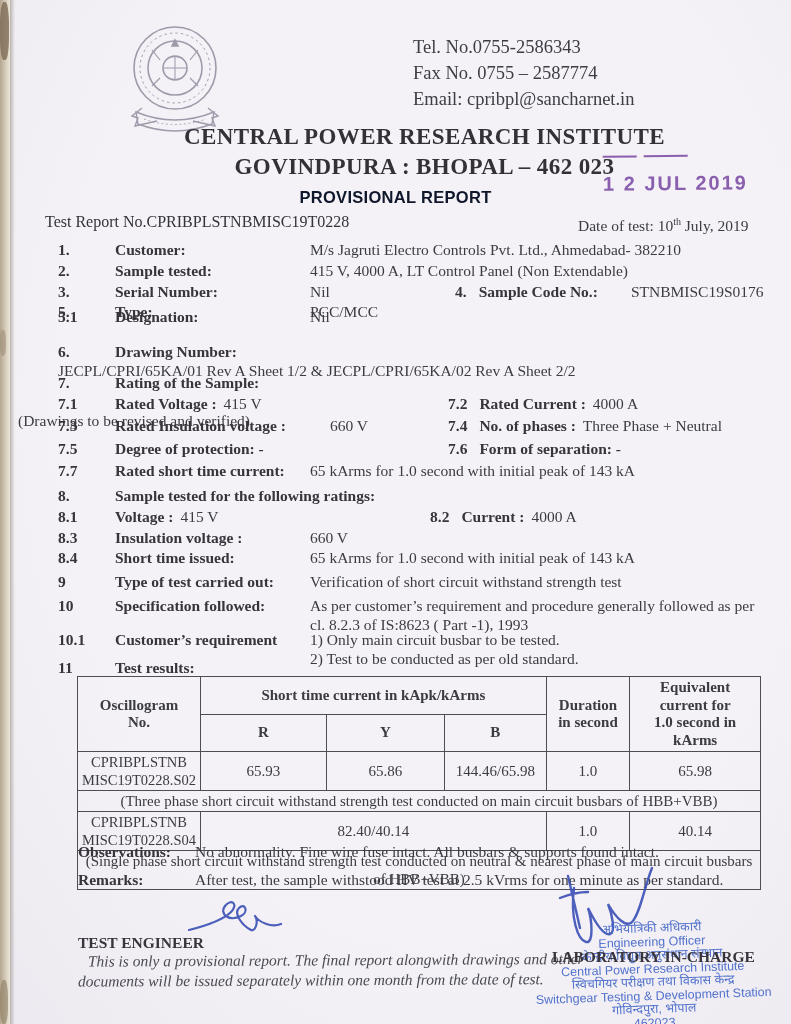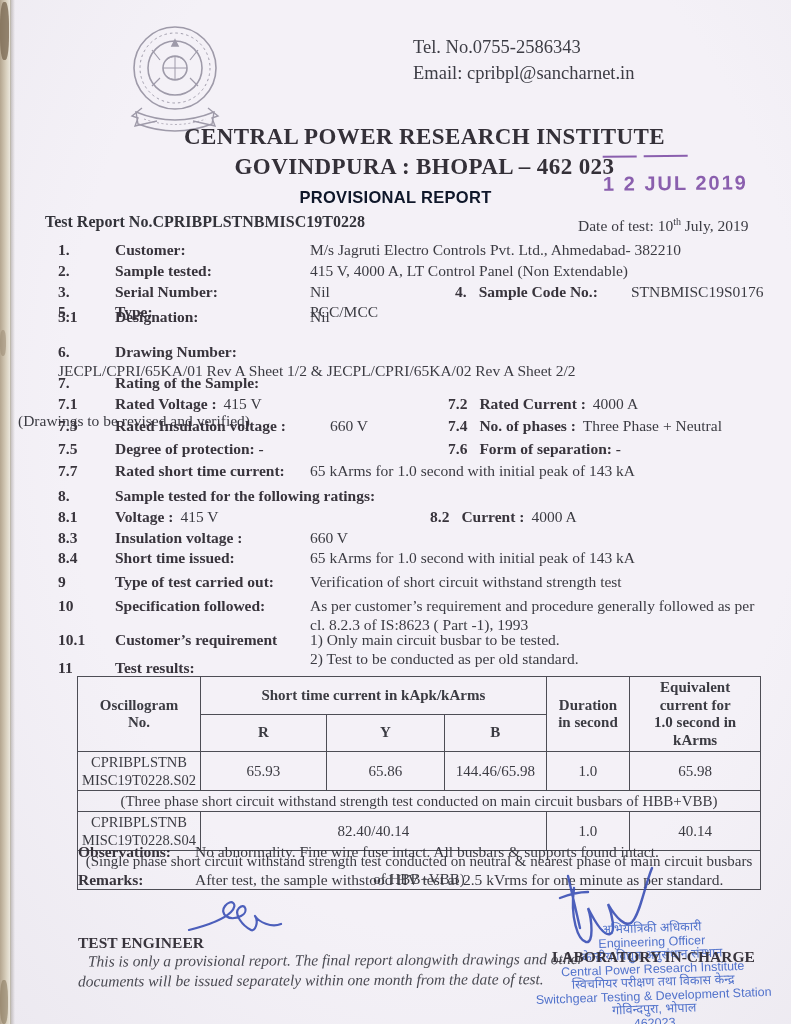--- a/index.html
+++ b/index.html
@@ -23,21 +23,21 @@
   .contact{position:absolute;left:413px;top:34px;font-size:18.5px;line-height:26px;color:#3d3d45;}
   .titleblock{position:absolute;left:0;right:0;top:122px;text-align:center;padding-left:58px;
     font-weight:bold;font-size:23px;letter-spacing:.4px;color:#343038;line-height:30px;}
   .provisional{position:absolute;left:0;right:0;top:188px;text-align:center;
     font-family:"Liberation Sans","DejaVu Sans",sans-serif;font-weight:bold;
     font-size:16.5px;letter-spacing:.3px;color:#0f172a;}
   .datestamp{position:absolute;left:603px;top:172px;color:#8a5fae;
     font-family:"Liberation Sans","DejaVu Sans",sans-serif;font-weight:bold;
     font-size:20px;letter-spacing:2px;transform:rotate(-.6deg);}
   .datestamp .ol{border-top:2px solid #8a5fae;padding-top:15px;}
-  .reportno{position:absolute;left:45px;top:213px;font-weight:bold;font-size:16px;color:#33333a;}
+  .reportno{position:absolute;left:45px;top:213px;font-weight:normal;font-size:16px;color:#33333a;}
   .dateoftest{position:absolute;left:578px;top:216px;font-size:15.5px;}
   sup{font-size:10px;}
 
   .row{position:absolute;left:58px;right:18px;font-size:15.5px;line-height:18.5px;}
   .num{display:inline-block;width:57px;font-weight:bold;vertical-align:top;color:#38343c;}
   .lbl{font-weight:bold;vertical-align:top;color:#38343c;}
   .lblf{display:inline-block;width:195px;}
   .lblw{display:inline-block;width:215px;}
   .lbli{margin-right:7px;}
   .val{display:inline-block;vertical-align:top;}
@@ -93,20 +93,21 @@
     <path d="M40,30 l8,10 M86,30 l-8,10 M40,66 l8,-8 M86,66 l-8,-8" stroke-width="1.2"></path>
     <path d="M63,20 l3,6 h-6 z" fill="#908c9c"></path>
     <path d="M30,88 l-10,8 6,2 -3,8 22,-5 M96,88 l10,8 -6,2 3,8 -22,-5" stroke-width="1.4"></path>
     <path d="M24,92 q39,16 78,0 l-2,12 q-37,14 -74,0 z" stroke-width="1.4"></path>
     <path d="M32,99 q31,11 62,0" stroke-width="0.8" stroke-dasharray="2,2.5"></path>
   </g>
 </svg>
 
 <div class="contact">
   <div>Tel. No.0755-2586343</div>
+  <div>Fax No. 0755 – 2587774</div>
   <div>Email: cpribpl@sancharnet.in</div>
 </div>
 
 <div class="titleblock">
   <div>CENTRAL POWER RESEARCH INSTITUTE</div>
   <div>GOVINDPURA : BHOPAL – 462 023</div>
 </div>
 
 <div class="provisional">PROVISIONAL REPORT</div>
 

